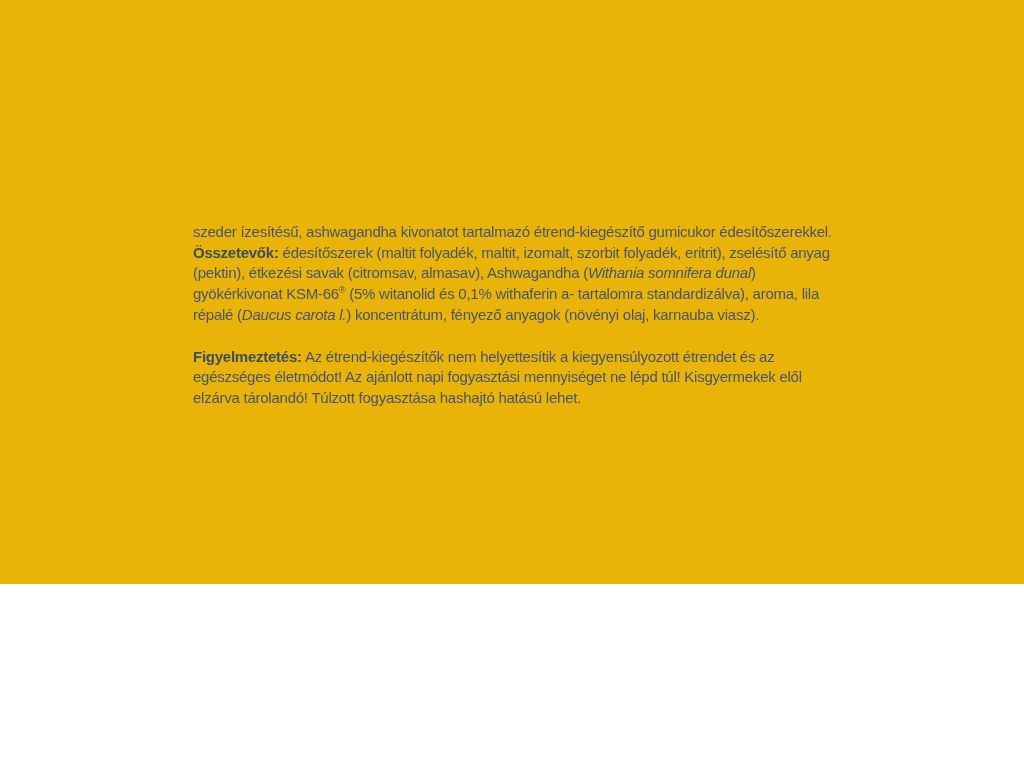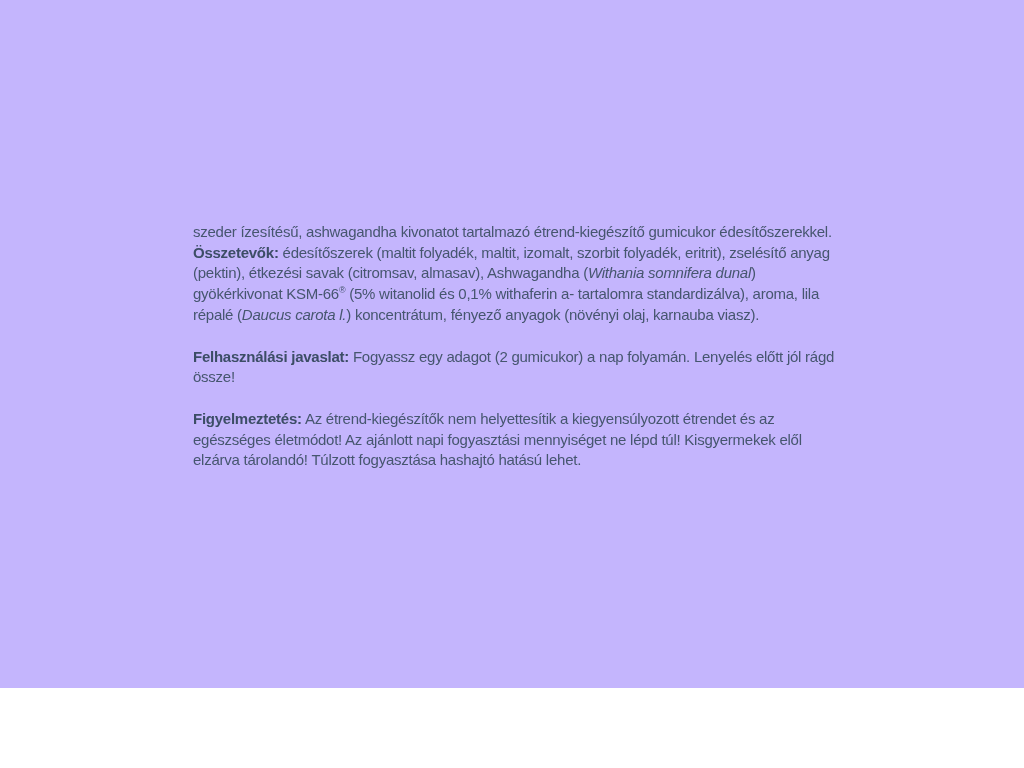--- a/index.html
+++ b/index.html
@@ -9,22 +9,22 @@
   body {
     width: 1024px;
     height: 768px;
     background: #ffffff;
     font-family: "Liberation Sans", "DejaVu Sans", sans-serif;
     overflow: hidden;
   }
   .page {
     position: relative;
     width: 1024px;
-    height: 688px;
-    background: #c4b5fd;
+    height: 584px;
+    background: #eab308;
   }
   .text-block {
     position: absolute;
     left: 193px;
     top: 222px;
     width: 650px;
     color: #46566f;
     font-size: 15px;
     line-height: 20.7px;
     letter-spacing: -0.25px;
@@ -48,23 +48,20 @@
 </head>
 <body>
 
 <div class="page">
   <div class="text-block">
 
     <p>
       <span>szeder ízesítésű, ashwagandha kivonatot tartalmazó étrend-kiegészítő gumicukor édesítőszerekkel. </span><span class="seg-b">Összetevők:</span><span> édesítőszerek (maltit folyadék, maltit, izomalt, szorbit folyadék, eritrit), zselésítő anyag (pektin), étkezési savak (citromsav, almasav), Ashwagandha (</span><span class="seg-i">Withania somnifera dunal</span><span>) gyökérkivonat KSM-66</span><span class="seg-sup">®</span><span> (5% witanolid és 0,1% withaferin a- tartalomra standardizálva), aroma, lila répalé (</span><span class="seg-i">Daucus carota l.</span><span>) koncentrátum, fényező anyagok (növényi olaj, karnauba viasz).</span>
     </p>
 
-    <p>
-      <span class="seg-b">Felhasználási javaslat:</span><span> Fogyassz egy adagot (2 gumicukor) a nap folyamán. Lenyelés előtt jól rágd össze!</span>
-    </p>
 
     <p>
       <span class="seg-b">Figyelmeztetés:</span><span> Az étrend-kiegészítők nem helyettesítik a kiegyensúlyozott étrendet és az egészséges életmódot! Az ajánlott napi fogyasztási mennyiséget ne lépd túl! Kisgyermekek elől elzárva tárolandó! Túlzott fogyasztása hashajtó hatású lehet.</span>
     </p>
 
 
   </div>
 </div>
 
 </body></html>

